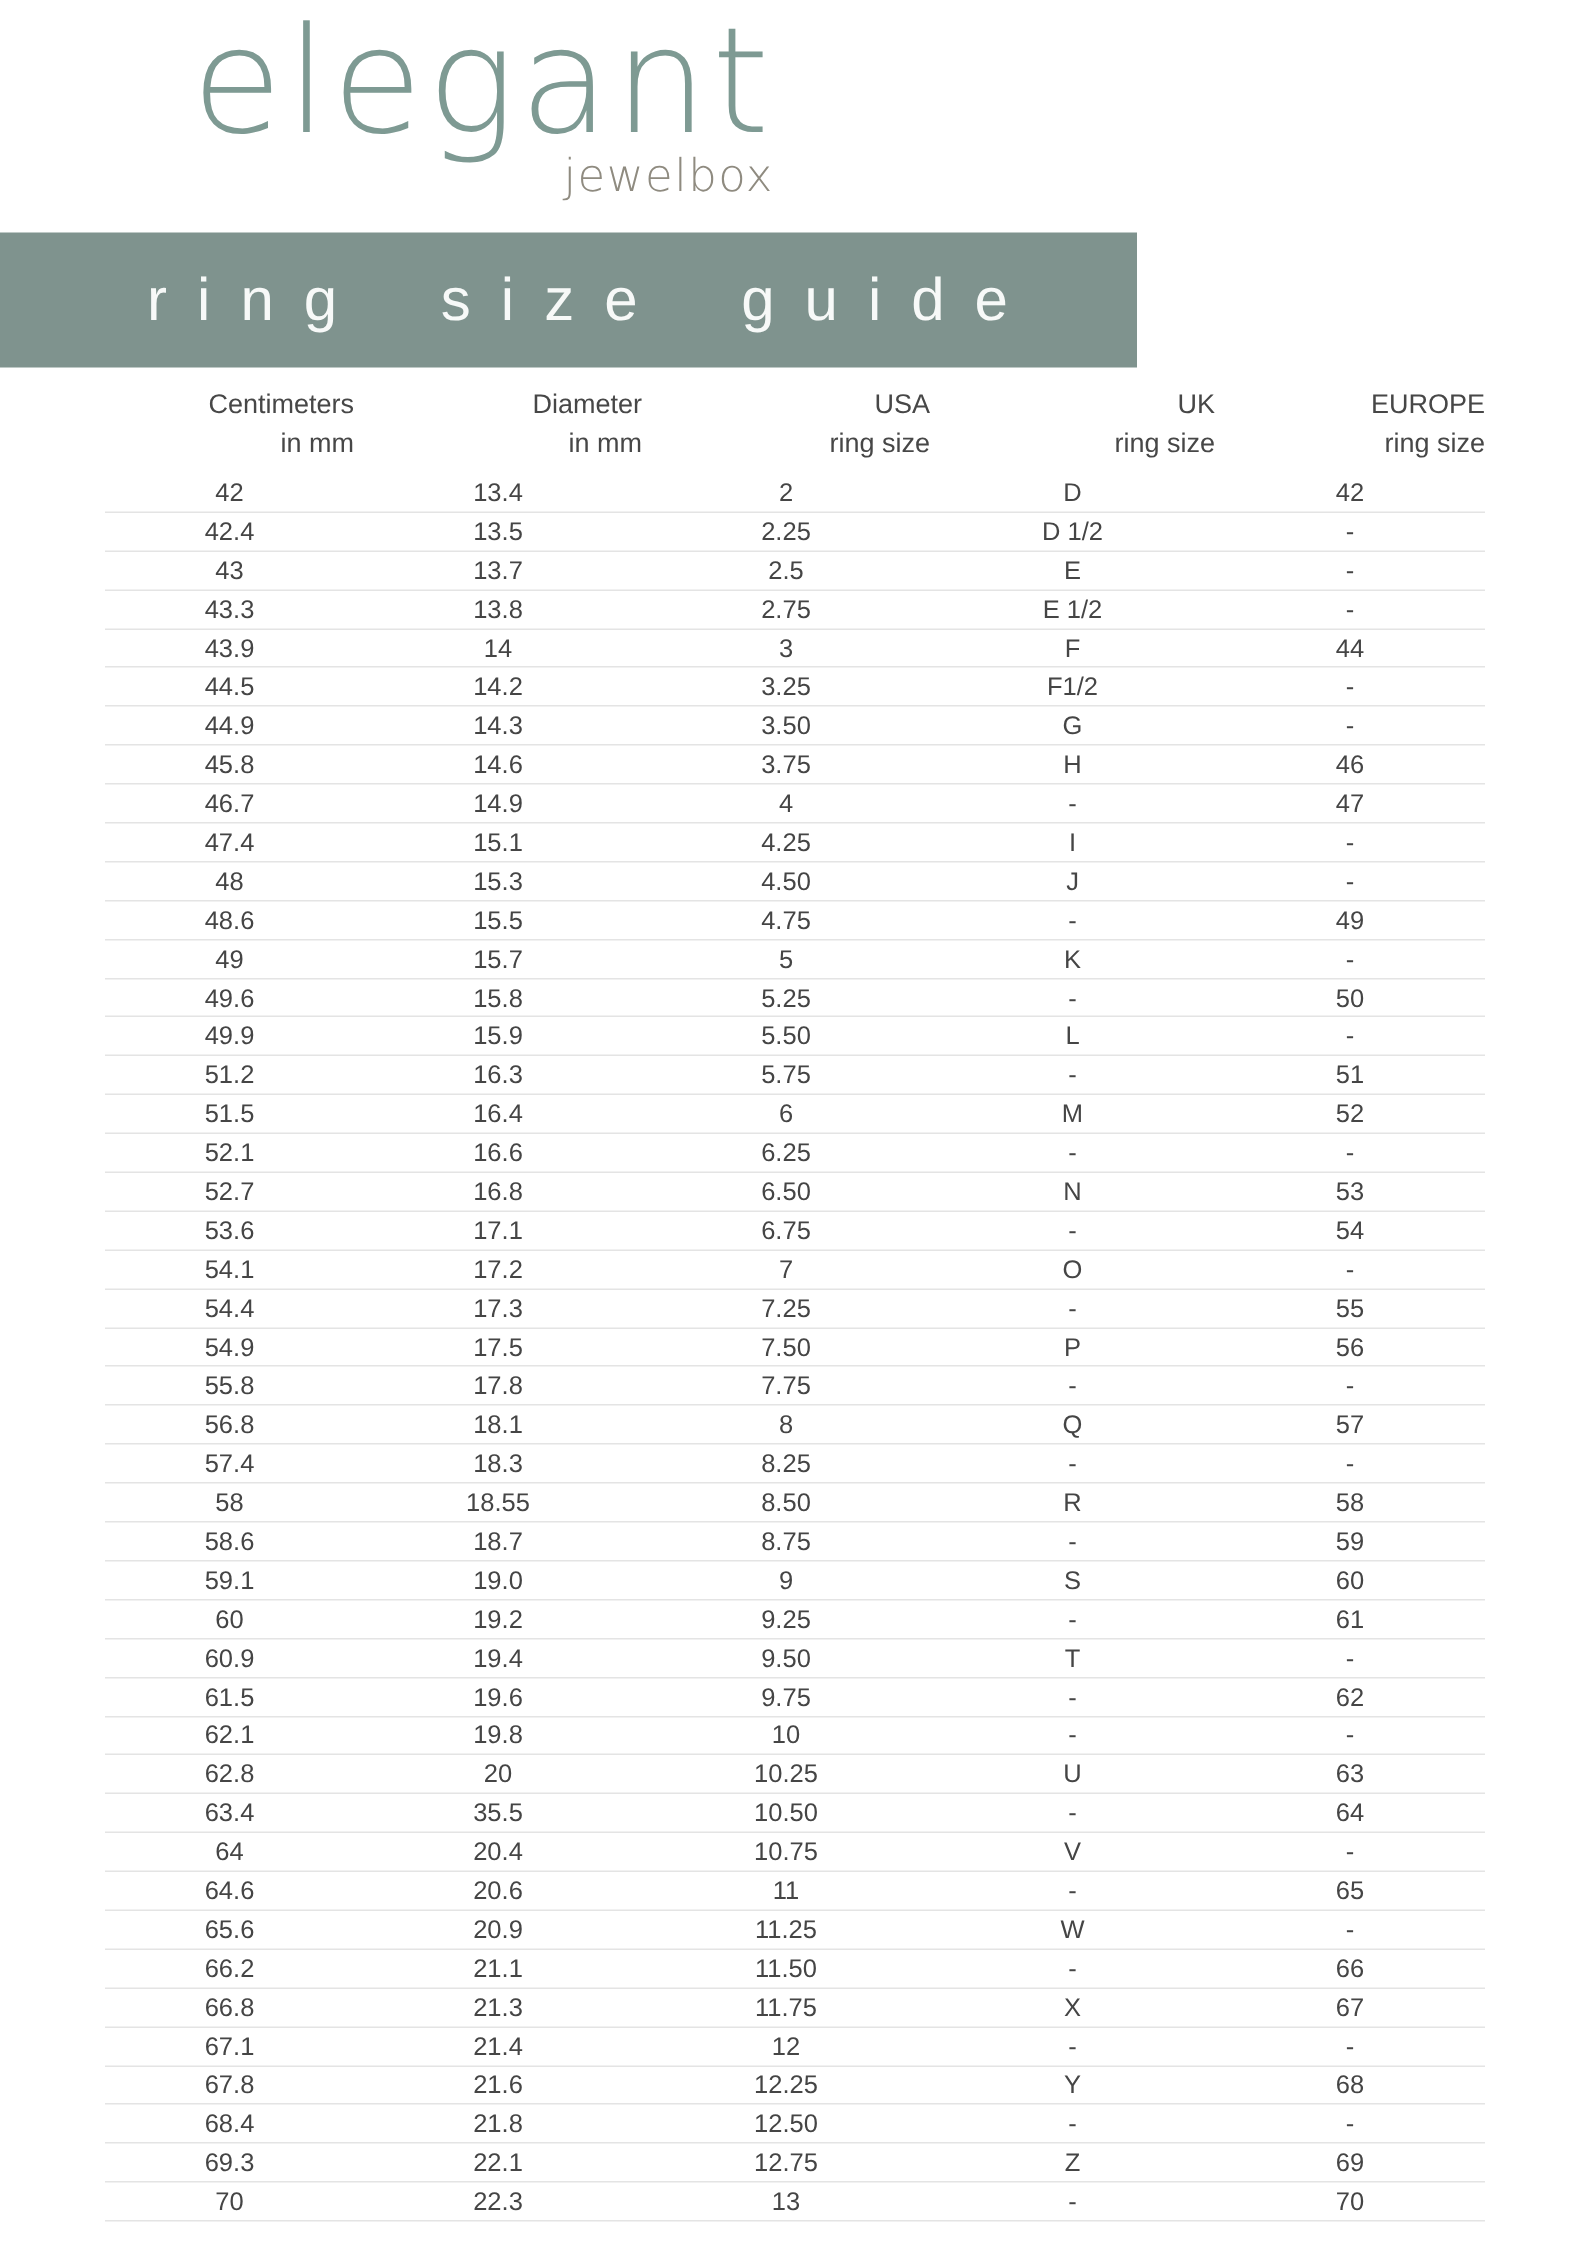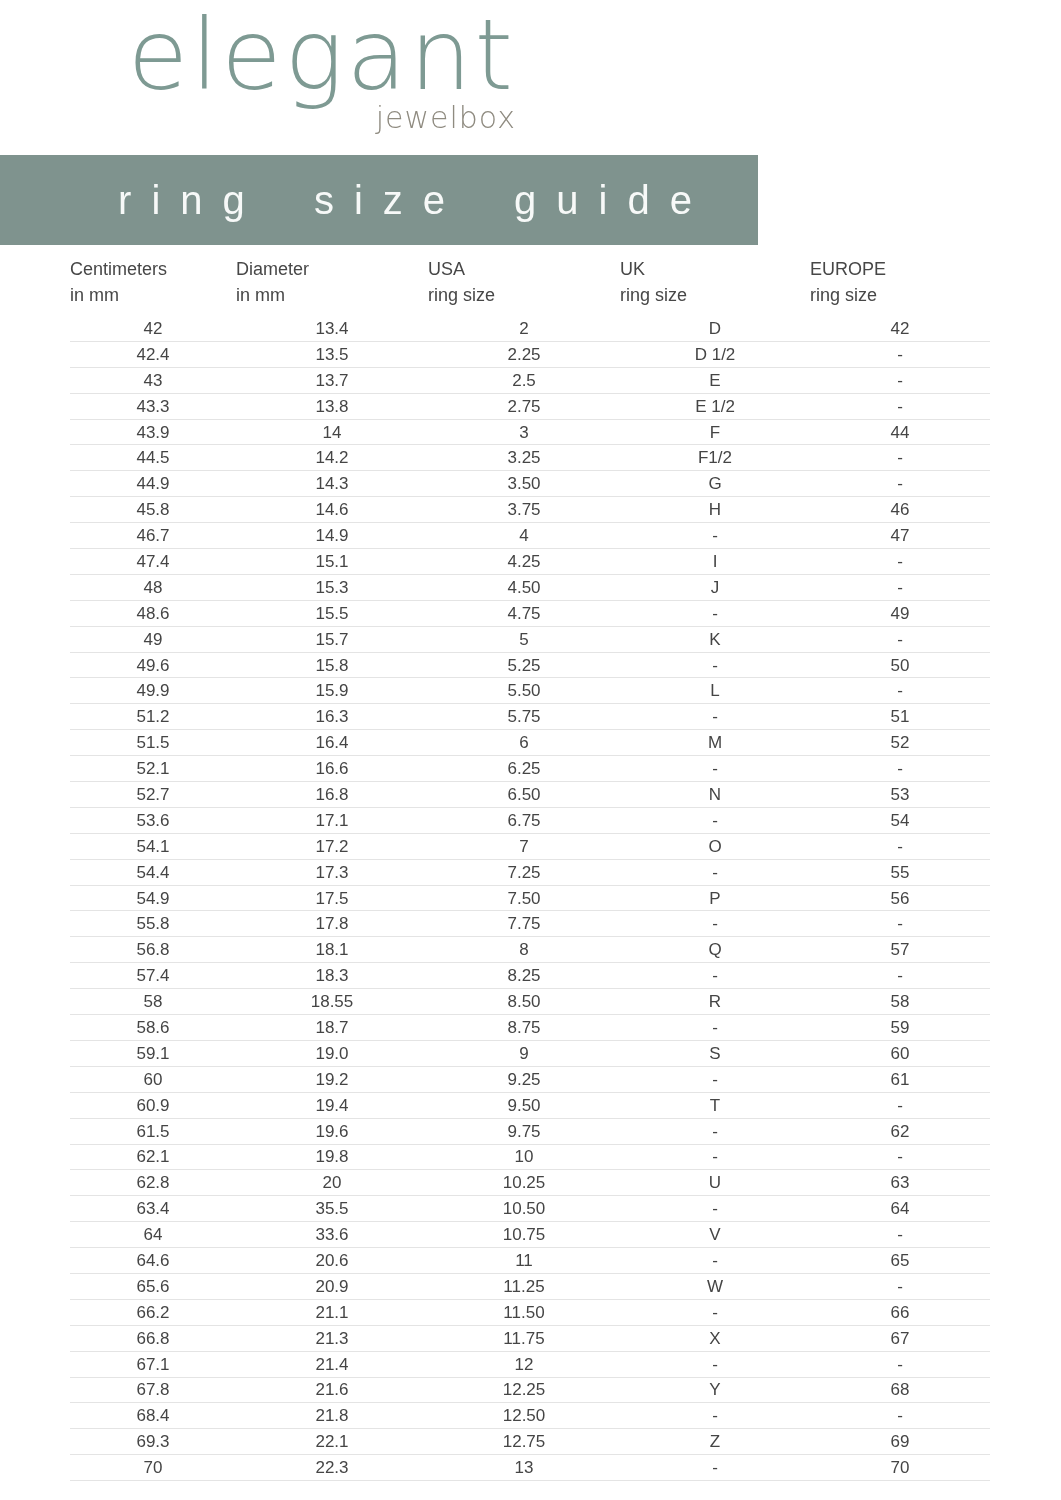--- a/index.html
+++ b/index.html
@@ -38,21 +38,21 @@
 
   
   .banner {
     position: absolute;
     top: 155px; left: 0;
     width: 758px; height: 90px;
     background: #7f938e;
     display: flex;
     align-items: center;
     justify-content: flex-end;
-    padding-right: 46px;
+    padding-right: 66px;
   }
   .banner-title {
     color: #f7f9f8;
     font-size: 40px;
     font-weight: 400;
     letter-spacing: 20px;
     word-spacing: 18px;
     white-space: nowrap;
   }
 
@@ -63,21 +63,21 @@
     width: 920px;
   }
   .thead {
     position: absolute;
     top: 256px; left: 70px;
     color: #474747;
     font-size: 18px;
     line-height: 26px;
     text-align: center;
   }
-  .th { text-align: left; }
+  .th { text-align: right; }
   .tbody {
     position: absolute;
     top: 316px; left: 70px;
     width: 920px;
   }
   .trow {
     height: 25.9px;
     align-items: center;
     border-bottom: 1px solid #e4e4e4;
     color: #454545;
@@ -399,21 +399,21 @@
     <div class="trow">
       <div class="cell">63.4</div>
       <div class="cell">35.5</div>
       <div class="cell">10.50</div>
       <div class="cell">-</div>
       <div class="cell">64</div>
     </div>
 
     <div class="trow">
       <div class="cell">64</div>
-      <div class="cell">33.6</div>
+      <div class="cell">20.4</div>
       <div class="cell">10.75</div>
       <div class="cell">V</div>
       <div class="cell">-</div>
     </div>
 
     <div class="trow">
       <div class="cell">64.6</div>
       <div class="cell">20.6</div>
       <div class="cell">11</div>
       <div class="cell">-</div>

